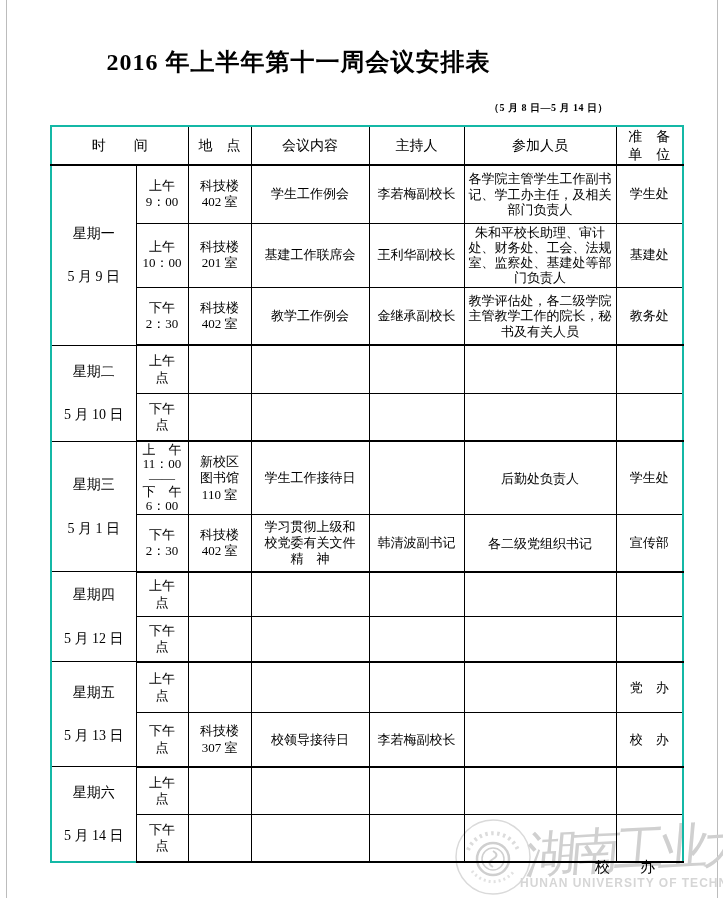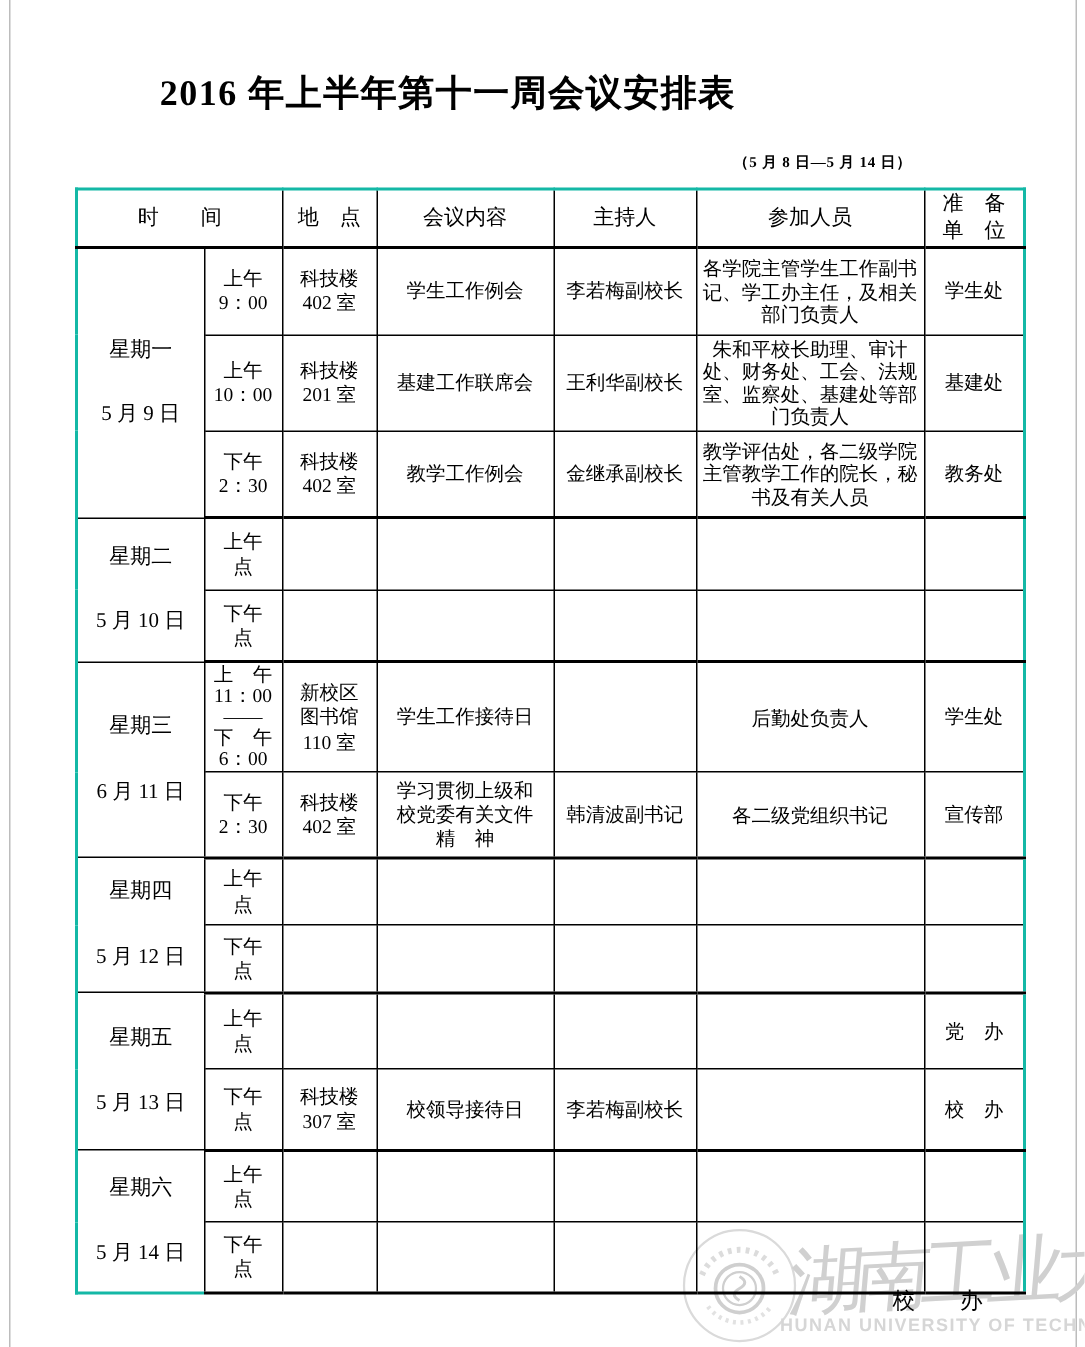--- a/index.html
+++ b/index.html
@@ -156,21 +156,21 @@
       <td class="loc pre"></td>
       <td class="content pre"></td>
       <td class="host"></td>
       <td class="part"></td>
       <td class="unit"></td>
     </tr>
 
     <tr style="height:72px">
       <td class="day" rowspan="2">
         <div class="day-name">星期三</div>
-        <div class="day-date">6 月 11 日</div>
+        <div class="day-date">5 月 1 日</div>
       </td>
       <td class="time pre tight">上　午
 11：00
 ——
 下　午
 6：00</td>
       <td class="loc pre">新校区
 图书馆
 110 室</td>
       <td class="content pre">学生工作接待日</td>

